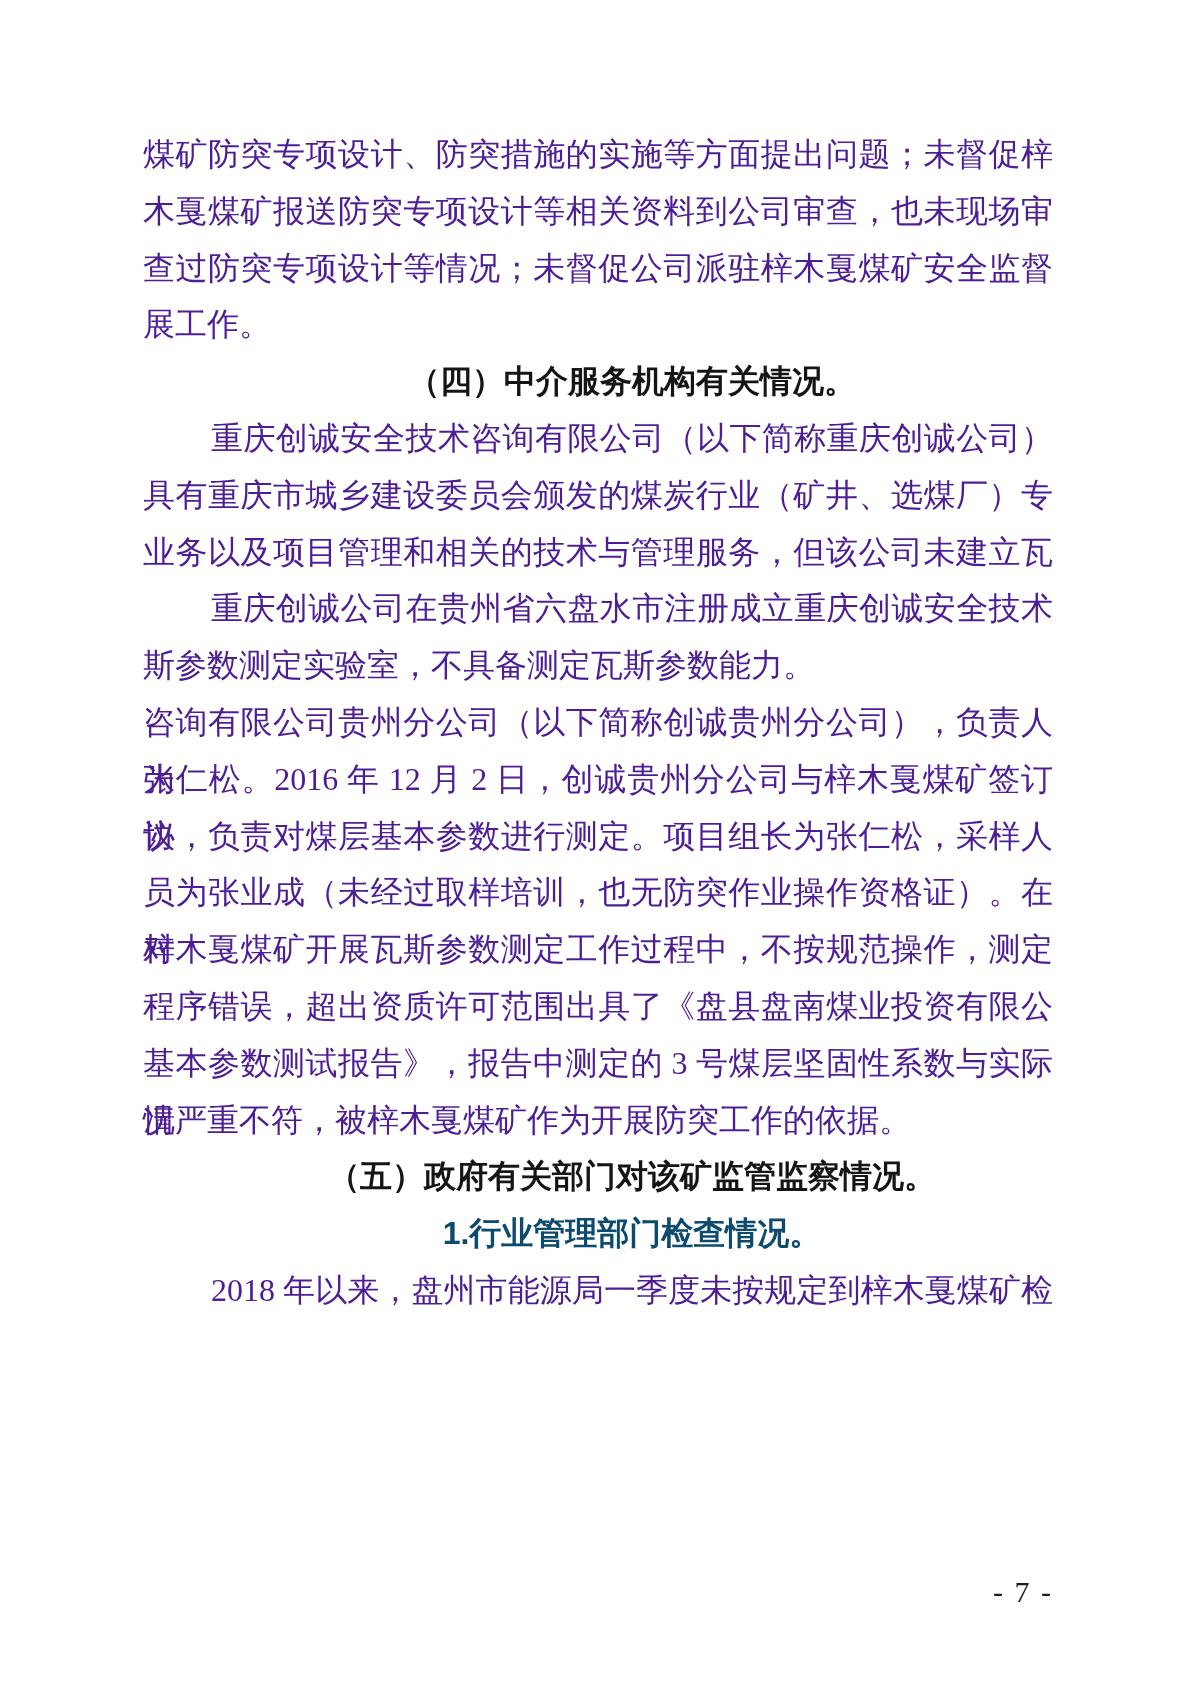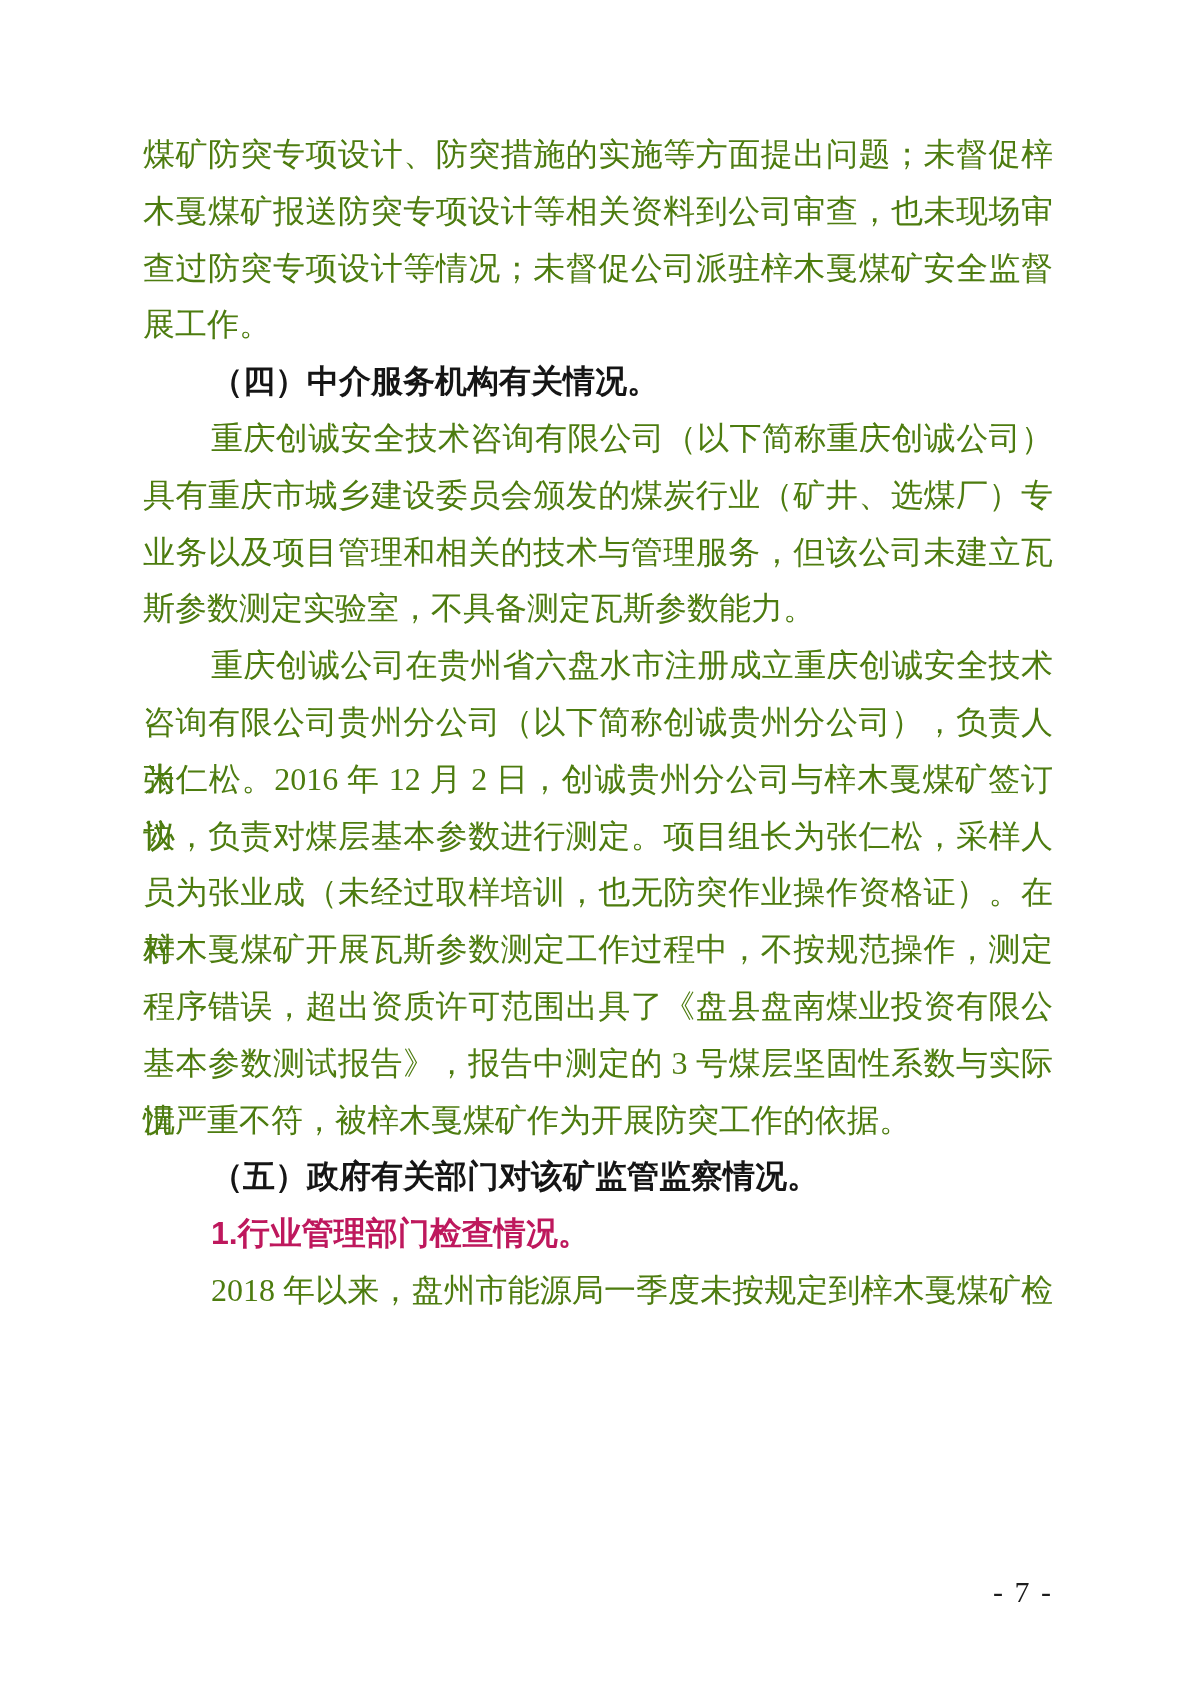--- a/index.html
+++ b/index.html
@@ -22,39 +22,40 @@
   .content {
     position: absolute;
     left: 143px;
     top: 126px;
     width: 910px;
   }
   .line {
     font-size: 32px;
     height: 56.8px;
     line-height: 56.8px;
-    color: #4d7c0f;
+    color: #4c1d95;
     text-align: left;
     overflow: visible;
   }
   .line.fill {
     text-align: justify;
     text-align-last: justify;
   }
   .line.indent {
     padding-left: 68px;
+    text-align: center;
   }
   .line.heading-kai {
     font-weight: bold;
     color: #151515;
   }
   .line.heading-hei {
     font-weight: bold;
     font-family: "Liberation Sans", "DejaVu Sans", sans-serif;
-    color: #be185d;
+    color: #0c4a6e;
   }
   .page-footer {
     position: absolute;
     left: 143px;
     top: 1572px;
     width: 910px;
     text-align: right;
   }
   .page-number {
     font-size: 30px;
@@ -69,22 +70,22 @@
 <div class="page">
   <main class="content" id="content">
       <div class="line body fill">煤矿防突专项设计、防突措施的实施等方面提出问题；未督促梓</div>
       <div class="line body fill">木戛煤矿报送防突专项设计等相关资料到公司审查，也未现场审</div>
       <div class="line body fill">查过防突专项设计等情况；未督促公司派驻梓木戛煤矿安全监督</div>
       <div class="line body">展工作。</div>
       <div class="line heading-kai indent">（四）中介服务机构有关情况。</div>
       <div class="line body fill indent">重庆创诚安全技术咨询有限公司（以下简称重庆创诚公司）</div>
       <div class="line body fill">具有重庆市城乡建设委员会颁发的煤炭行业（矿井、选煤厂）专</div>
       <div class="line body fill">业务以及项目管理和相关的技术与管理服务，但该公司未建立瓦</div>
+      <div class="line body fill indent">重庆创诚公司在贵州省六盘水市注册成立重庆创诚安全技术</div>
       <div class="line body">斯参数测定实验室，不具备测定瓦斯参数能力。</div>
-      <div class="line body fill indent">重庆创诚公司在贵州省六盘水市注册成立重庆创诚安全技术</div>
       <div class="line body fill">咨询有限公司贵州分公司（以下简称创诚贵州分公司），负责人为</div>
       <div class="line body fill">张仁松。2016 年 12 月 2 日，创诚贵州分公司与梓木戛煤矿签订协</div>
       <div class="line body fill">议，负责对煤层基本参数进行测定。项目组长为张仁松，采样人</div>
       <div class="line body fill">员为张业成（未经过取样培训，也无防突作业操作资格证）。在对</div>
       <div class="line body fill">梓木戛煤矿开展瓦斯参数测定工作过程中，不按规范操作，测定</div>
       <div class="line body fill">程序错误，超出资质许可范围出具了《盘县盘南煤业投资有限公</div>
       <div class="line body fill">基本参数测试报告》，报告中测定的 3 号煤层坚固性系数与实际情</div>
       <div class="line body">况严重不符，被梓木戛煤矿作为开展防突工作的依据。</div>
       <div class="line heading-kai indent">（五）政府有关部门对该矿监管监察情况。</div>
       <div class="line heading-hei indent">1.行业管理部门检查情况。</div>

